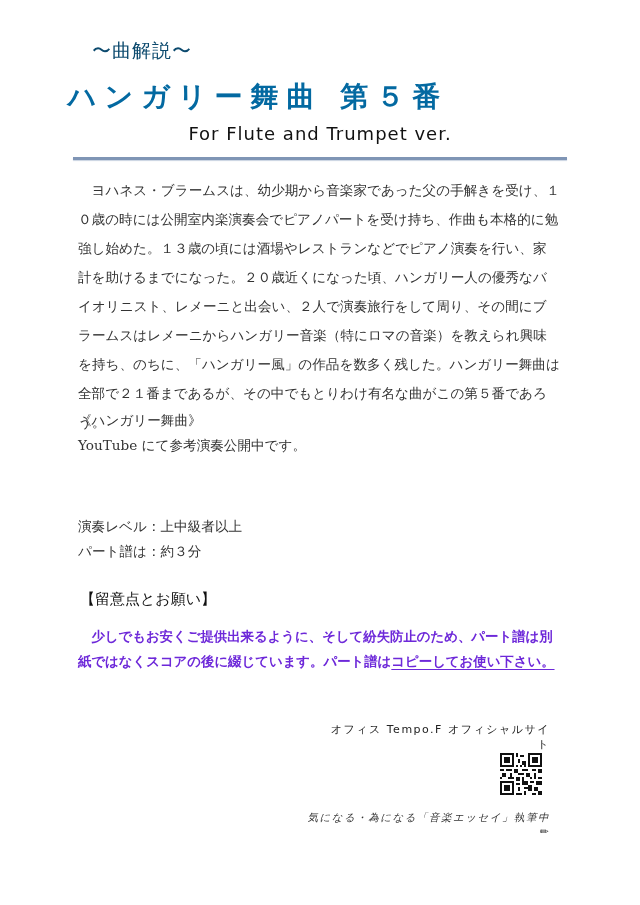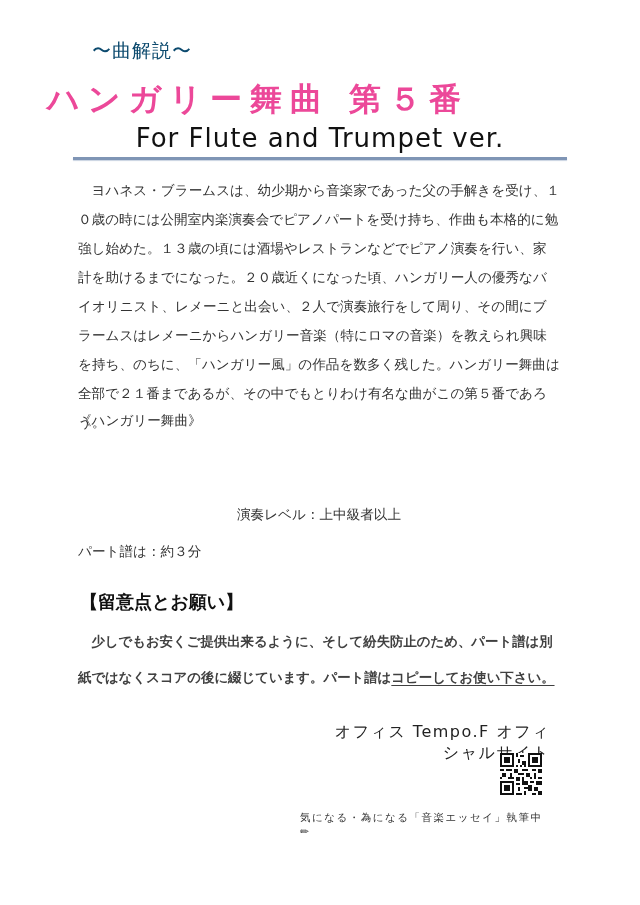--- a/index.html
+++ b/index.html
@@ -1,58 +1,59 @@
 <!DOCTYPE html>
 <html><head>
 <meta charset="utf-8">
 <style>
   html, body { margin: 0; padding: 0; background: #ffffff; }
   body { width: 640px; height: 905px; position: relative; overflow: hidden;
          font-family: "DejaVu Sans", sans-serif; color: #222; }
   .abs { position: absolute; }
   .kaisetsu { left: 92px; top: 38px; font-size: 19px; letter-spacing: 1px; color: #0c4a6e; }
-  .title { left: 0; width: 516px; top: 78px; text-align: center; font-size: 32px;
-           font-weight: bold; letter-spacing: 8px; color: #ec4899; }
-  .subtitle { left: 0; width: 640px; top: 123px; text-align: center; font-size: 26px;
+  .title { left: 0; width: 516px; top: 78px; text-align: center; font-size: 28px;
+           font-weight: bold; letter-spacing: 8px; color: #0369a1; }
+  .subtitle { left: 0; width: 640px; top: 123px; text-align: center; font-size: 18px;
               letter-spacing: 1px; color: #111; }
   .rule { left: 73px; top: 157px; width: 494px; height: 3px; background: #7f95b5;
           box-shadow: 0 1px 1px #c9d3e2; }
   .body { left: 78px; width: 482px; font-family: "DejaVu Serif", serif; font-size: 13.6px;
           line-height: 29px; color: #333; }
   .p1 { top: 176px; }
   .p1 p { margin: 0; text-indent: 1em; }
   .point-head { top: 406px; }
   .point-body { top: 431px; }
   .point-body p { margin: 0; }
-  .level { top: 500px; text-align: center; }
+  .level { top: 512px; }
   .time { top: 537px; }
-  .notice-head { left: 80px; top: 590px; font-size: 18px; font-weight: bold; color: #111; }
+  .notice-head { left: 80px; top: 590px; font-size: 15px; font-weight: normal; color: #111; }
   .notice-body { left: 78px; width: 482px; top: 624px; font-size: 13.4px; font-weight: bold;
-                 line-height: 36px; color: #404040; }
+                 line-height: 25px; color: #6d28d9; }
   .notice-body .u { text-decoration: underline; text-underline-offset: 3px; }
-  .site { left: 330px; width: 220px; top: 722px; text-align: right; font-size: 16px;
+  .site { left: 330px; width: 220px; top: 722px; text-align: right; font-size: 11px;
           letter-spacing: 1.5px; color: #222; }
   .qr { left: 500px; top: 753px; width: 42px; height: 42px; }
-  .footer { left: 300px; width: 250px; top: 811px; text-align: left; font-size: 10.5px;
-            letter-spacing: 1.5px; color: #333; }
+  .footer { left: 300px; width: 250px; top: 811px; text-align: right; font-size: 10.5px;
+            letter-spacing: 1.5px; color: #333; font-style: italic; }
 </style>
 </head>
 <body>
 
 <div class="abs kaisetsu">〜曲解説〜</div>
 <div class="abs title">ハンガリー舞曲 第５番</div>
 <div class="abs subtitle">For Flute and Trumpet ver.</div>
 <div class="abs rule"></div>
 
 <div class="abs body p1">
   <p>ヨハネス・ブラームスは、幼少期から音楽家であった父の手解きを受け、１０歳の時には公開室内楽演奏会でピアノパートを受け持ち、作曲も本格的に勉強し始めた。１３歳の頃には酒場やレストランなどでピアノ演奏を行い、家計を助けるまでになった。２０歳近くになった頃、ハンガリー人の優秀なバイオリニスト、レメーニと出会い、２人で演奏旅行をして周り、その間にブラームスはレメーニからハンガリー音楽（特にロマの音楽）を教えられ興味を持ち、のちに、「ハンガリー風」の作品を数多く残した。ハンガリー舞曲は全部で２１番まであるが、その中でもとりわけ有名な曲がこの第５番であろう。</p>
 </div>
 
 <div class="abs body point-head">《ハンガリー舞曲》</div>
 <div class="abs body point-body">
+  <p>YouTube にて参考演奏公開中です。</p>
 </div>
 
 <div class="abs body level">演奏レベル：上中級者以上</div>
 <div class="abs body time">パート譜は：約３分</div>
 
 <div class="abs notice-head">【留意点とお願い】</div>
 <div class="abs notice-body"><span>　少しでもお安くご提供出来るように、そして紛失防止のため、パート譜は別紙ではなくスコアの後に綴じています。パート譜は</span><span class="u">コピーしてお使い下さい。</span></div>
 
 <div class="abs site">オフィス Tempo.F オフィシャルサイト</div>
 

